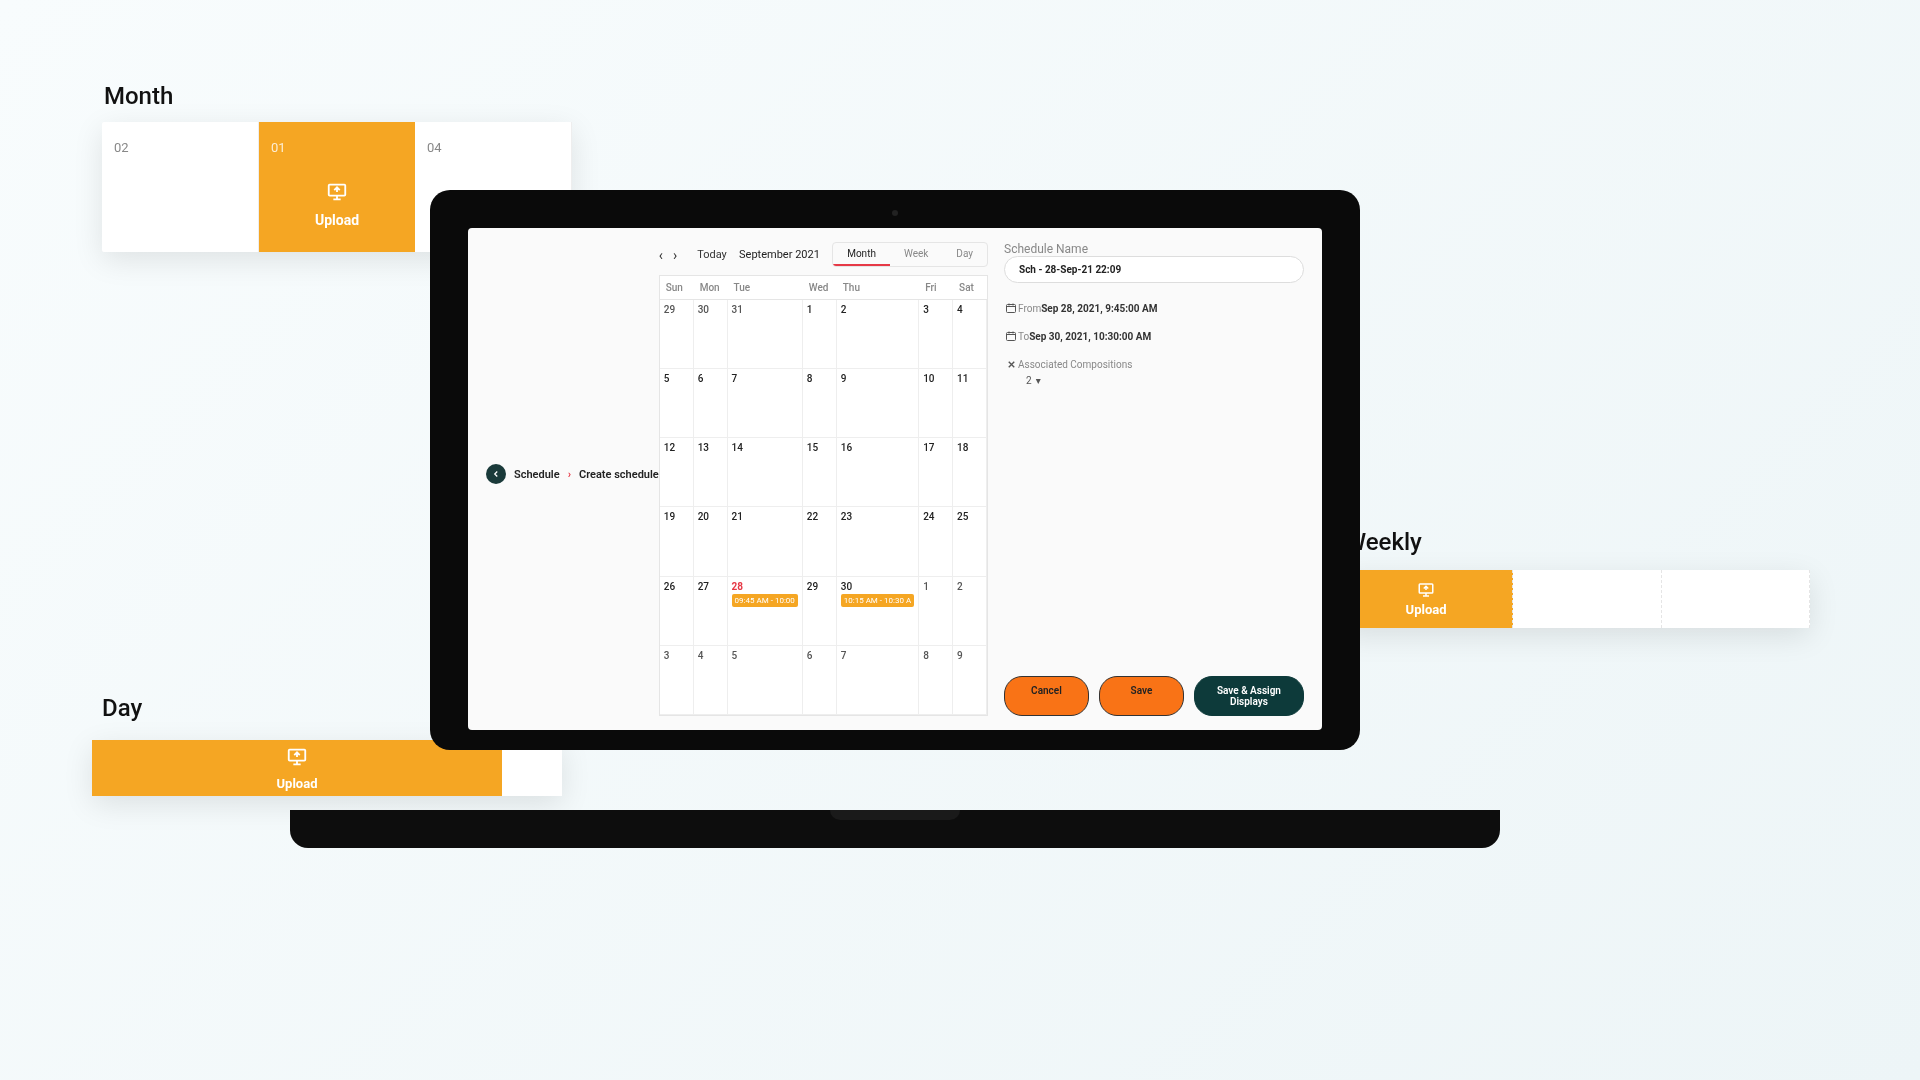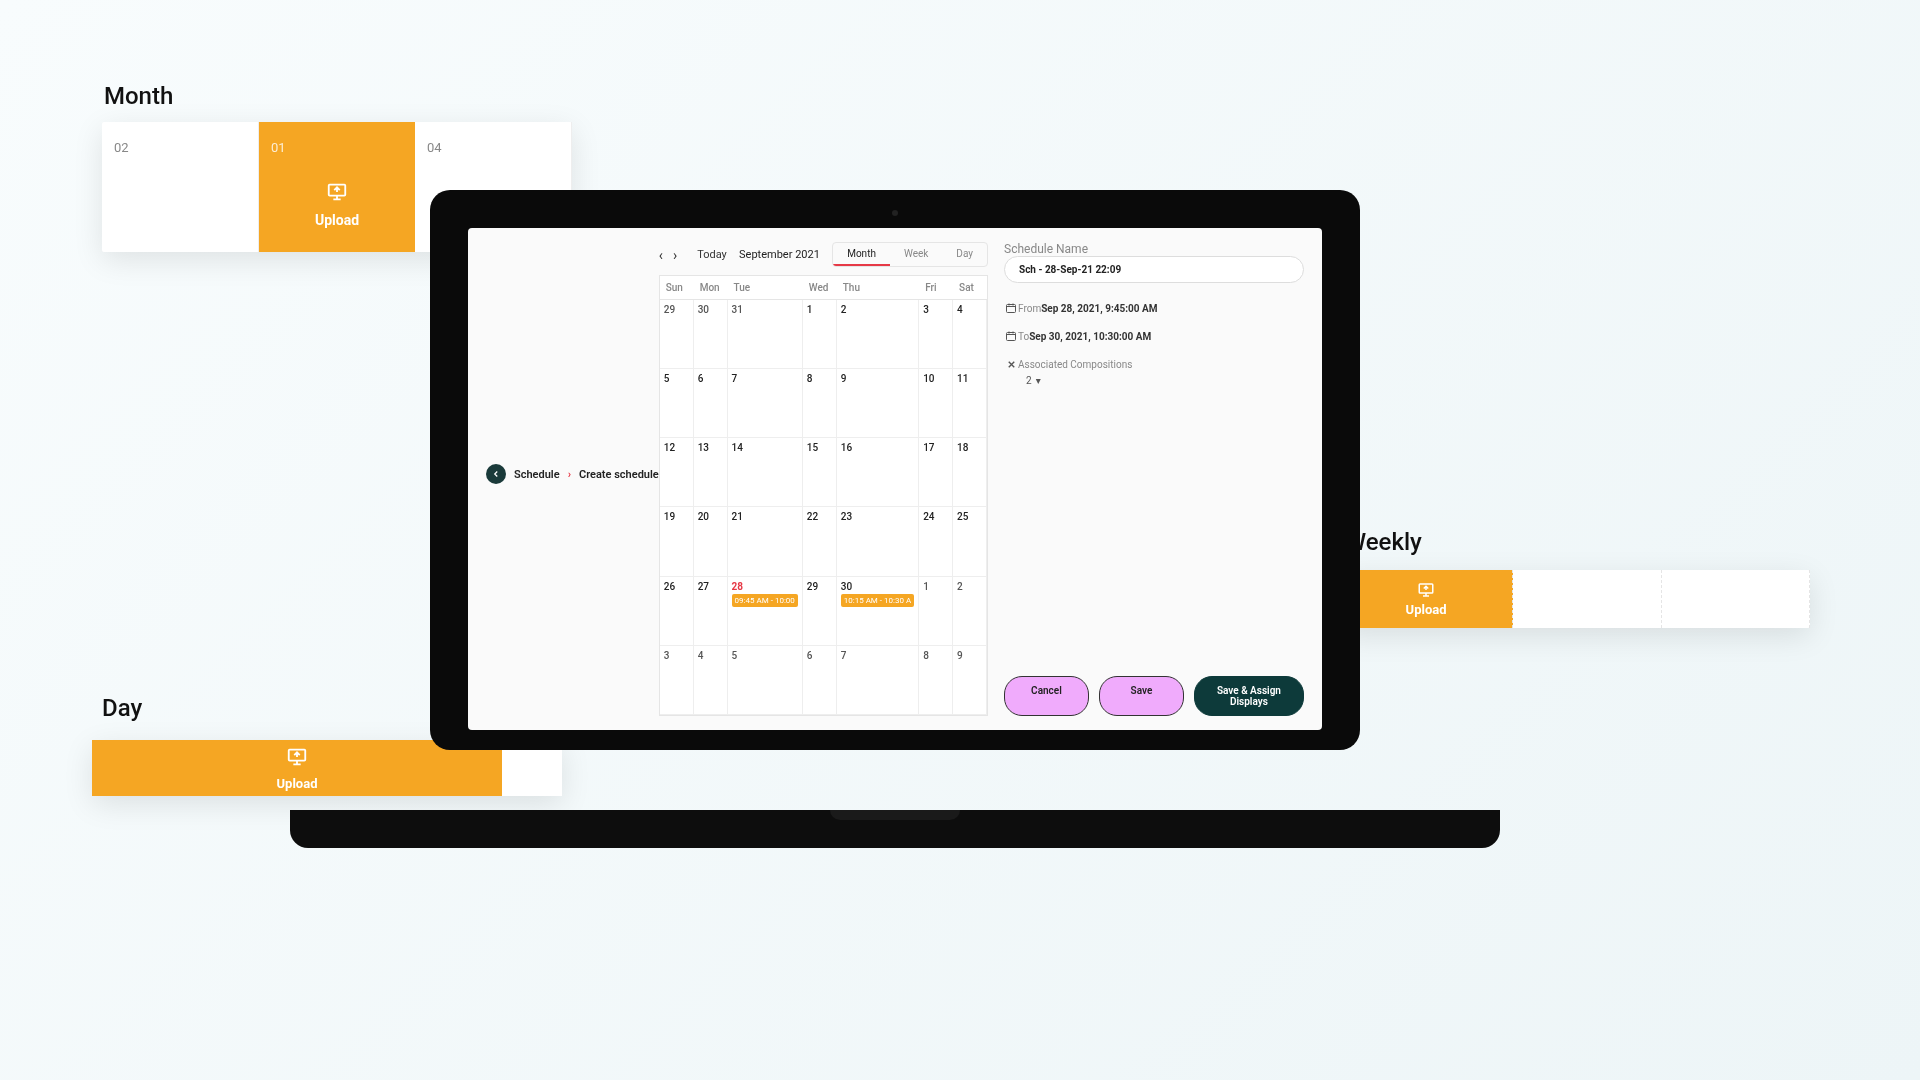--- a/index.html
+++ b/index.html
@@ -47,21 +47,21 @@
     
     .side-label { font-size: 12px; color: #888; }
     .name-input { width: 100%; border: 1px solid #ddd; border-radius: 18px; padding: 7px 14px; font-size: 10px; font-weight: 700; color: #222; margin-bottom: 18px; }
     .side-row { display: flex; align-items: center; gap: 0; margin-bottom: 14px; font-size: 10px; color: #555; }
     .side-row .icon { width: 14px; height: 14px; display: flex; align-items: center; justify-content: center; color: #555; }
     .side-row .label { color: #888; }
     .side-row .value { font-weight: 700; color: #333; }
     .comp-count { margin-left: 22px; margin-top: -10px; color: #555; font-size: 10px; display: flex; align-items: center; gap: 4px; }
 
     .side-actions { margin-top: auto; display: flex; gap: 10px; }
-    .btn { flex: 1; padding: 8px 10px; border-radius: 18px; font-size: 10px; font-weight: 600; cursor: pointer; text-align: center; border: 1px solid #333; background: #f0abfc; color: #222; }
+    .btn { flex: 1; padding: 8px 10px; border-radius: 18px; font-size: 10px; font-weight: 600; cursor: pointer; text-align: center; border: 1px solid #333; background: #f97316; color: #222; }
     .btn.primary { background: #0d3a3a; color: #fff; border-color: #0d3a3a; flex: 1.4; }
 
     
     .callout-label { position: absolute; font-size: 24px; font-weight: 500; color: #111; }
     .callout { position: absolute; background: #fff; box-shadow: 0 8px 30px rgba(0,0,0,0.1); display: flex; border-radius: 2px; }
     .callout .cell { flex: 1; padding: 18px 12px; font-size: 13px; color: #888; border-right: 1px solid #eee; }
     .callout .cell.active { background: #f5a623; color: #fff; display: flex; flex-direction: column; align-items: center; justify-content: space-between; border: none; }
     .callout .cell.active .num { align-self: flex-start; color: rgba(255,255,255,0.8); }
     .upload-block { display: flex; flex-direction: column; align-items: center; gap: 6px; padding: 6px 0; }
     .upload-label { font-weight: 700; font-size: 14px; color: #fff; }

